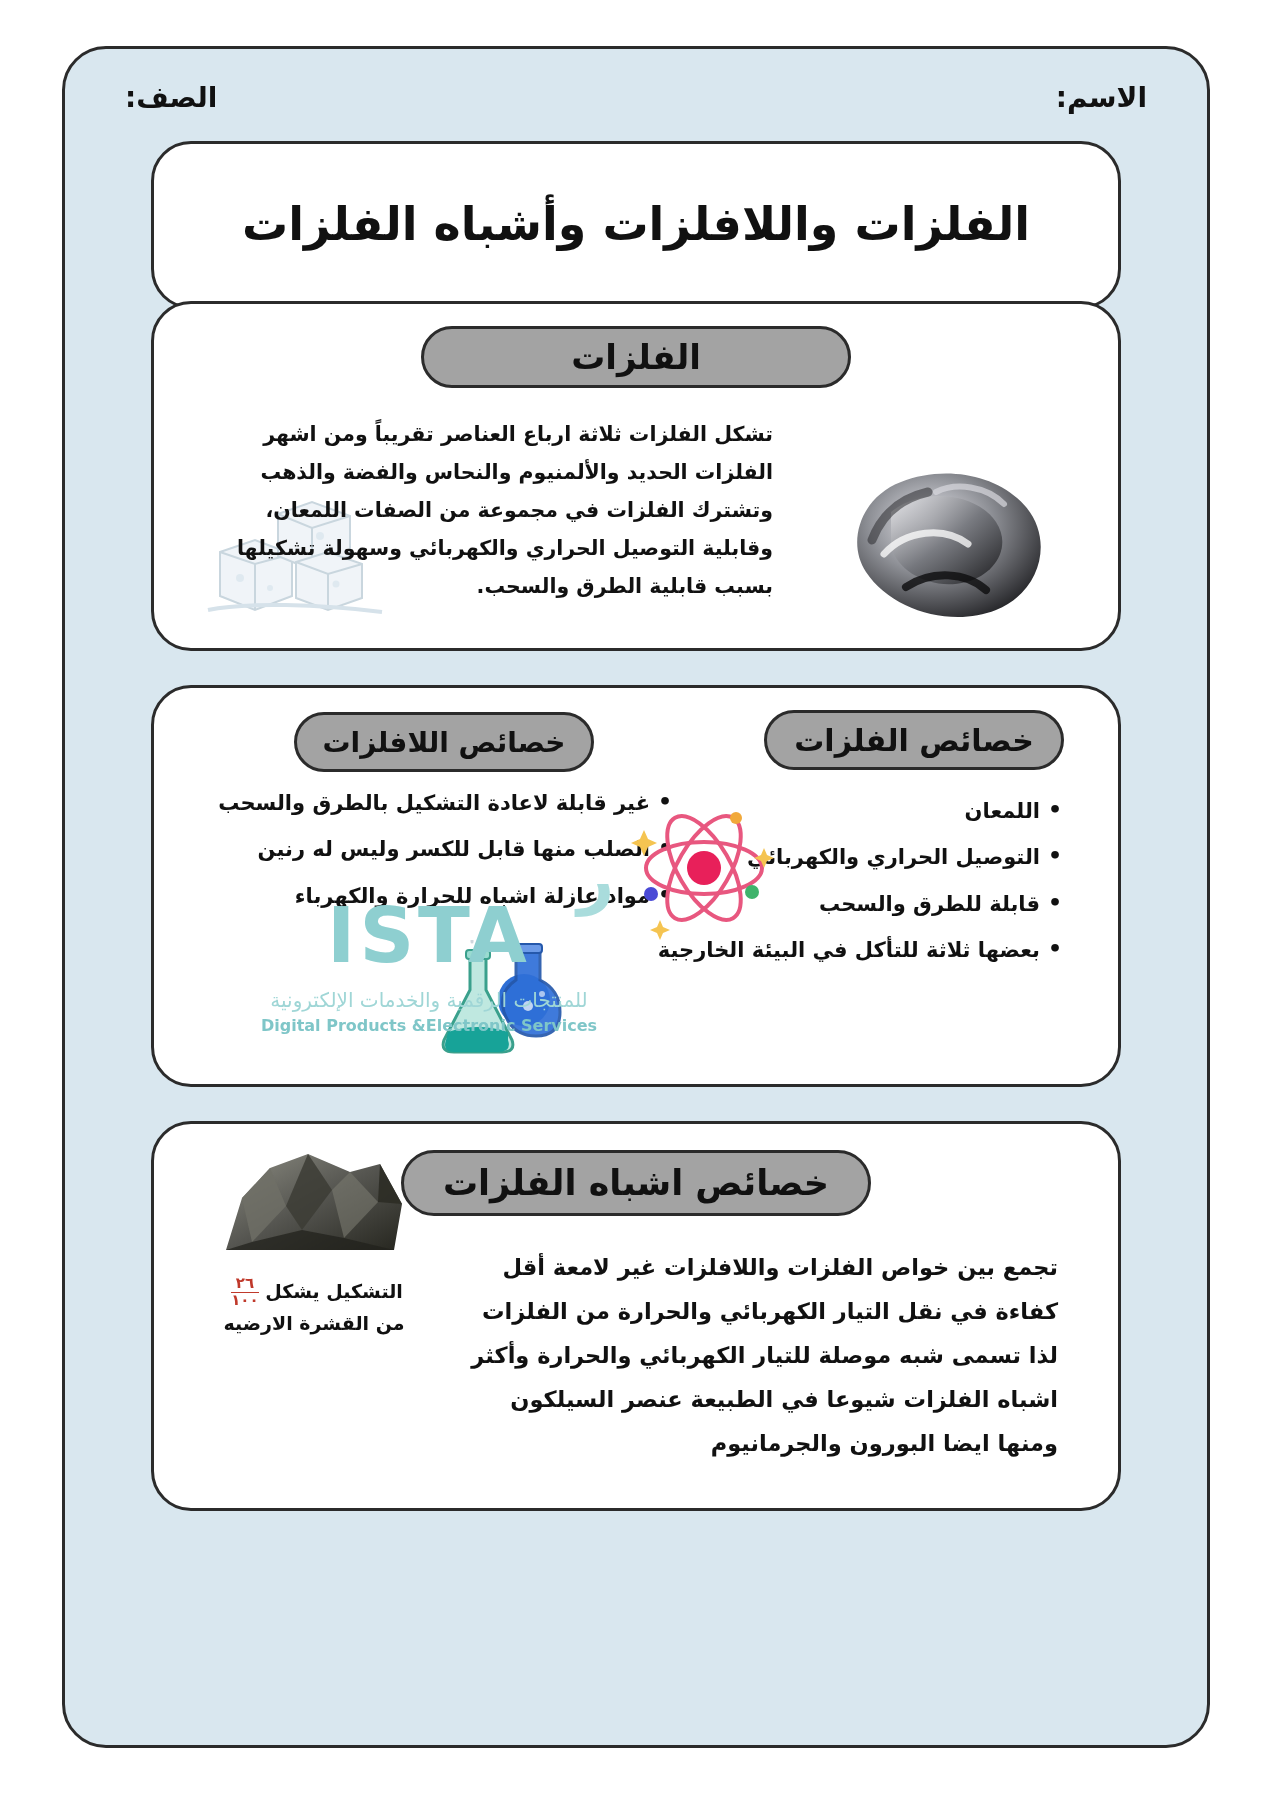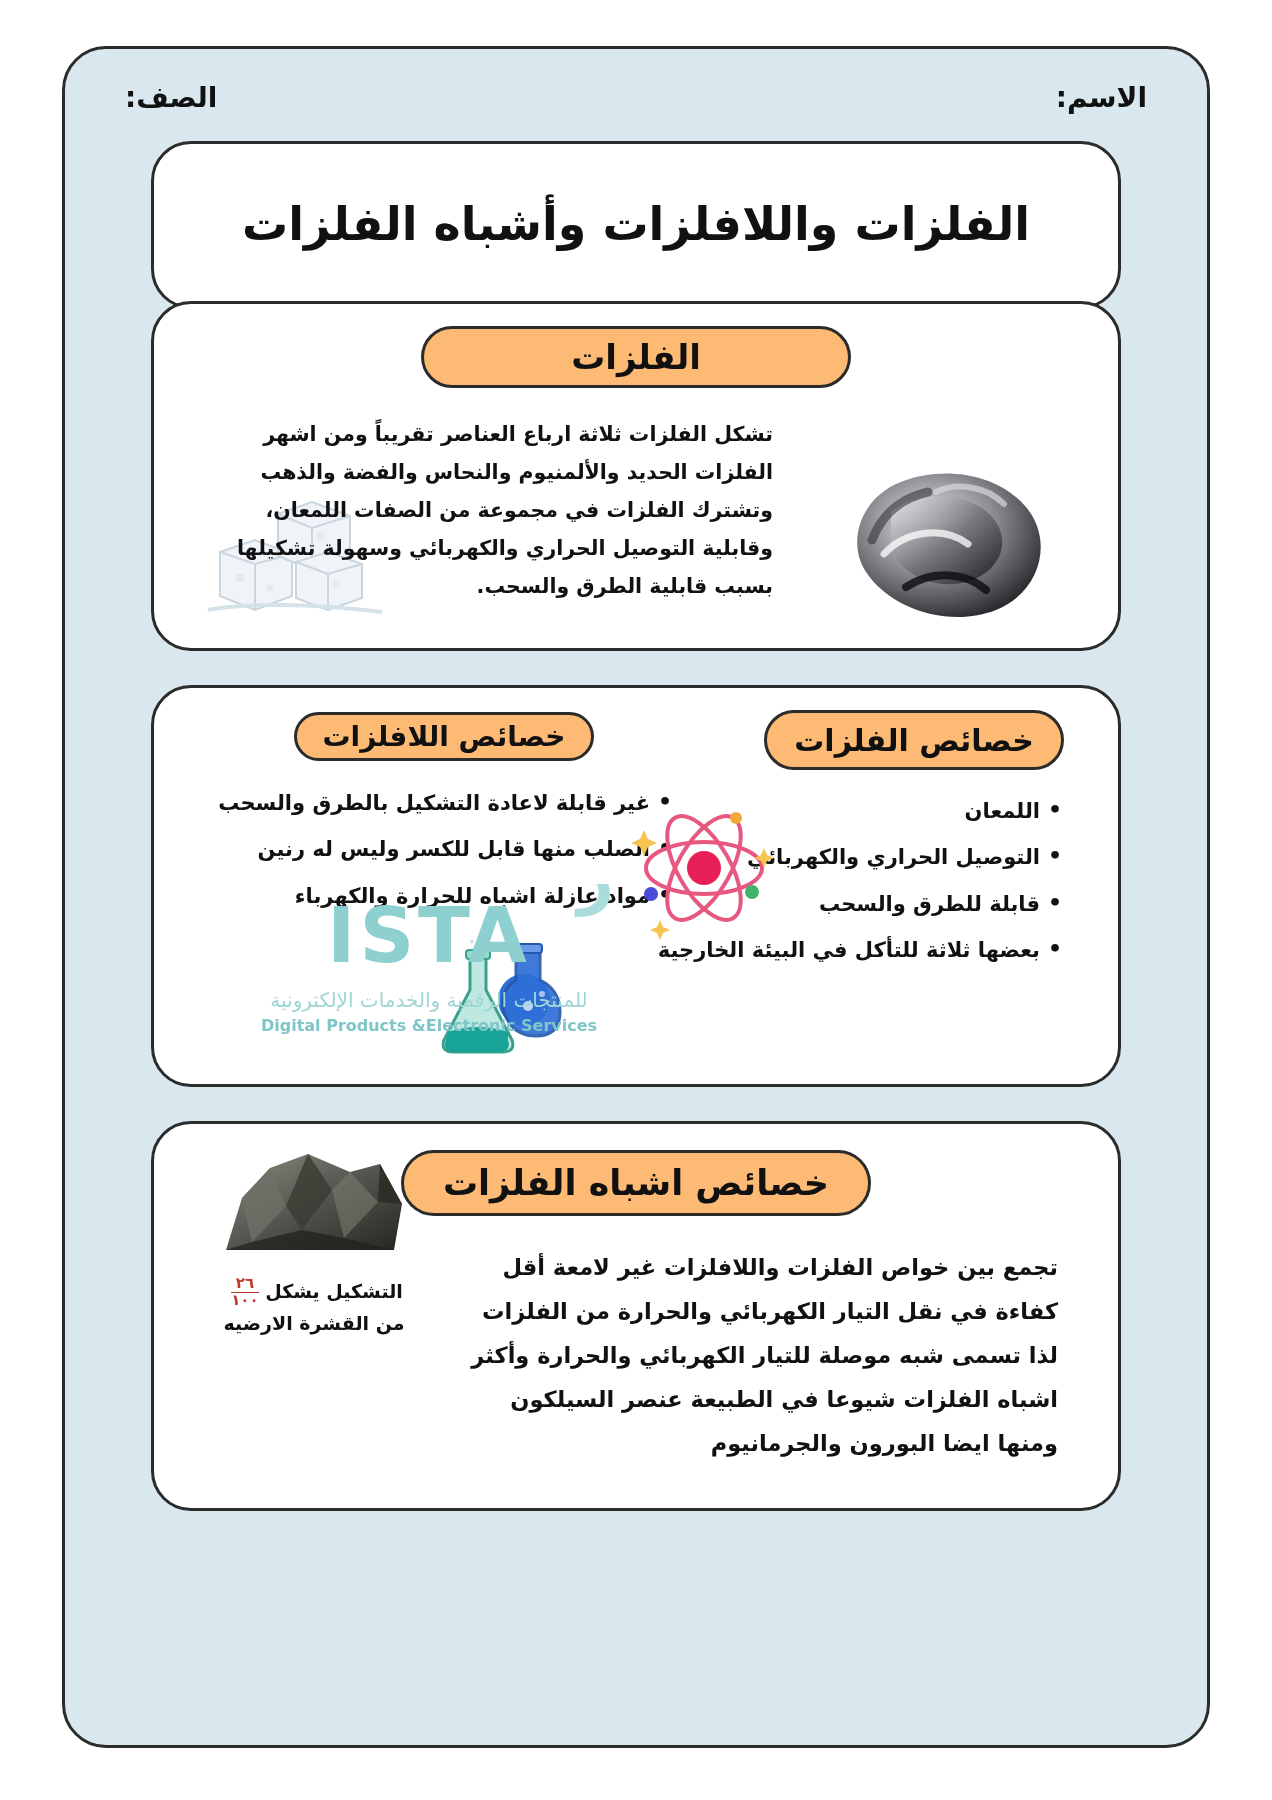--- a/index.html
+++ b/index.html
@@ -63,21 +63,21 @@
     color: #111;
     text-align: center;
     line-height: 1.2;
   }
 
   
   .metals-card {
     top: 252px; right: 86px; left: 86px; height: 350px;
   }
   .pill {
-    background: #fdba74;
+    background: #a3a3a3;
     border: 3px solid #2b2b2b;
     border-radius: 34px;
     display: inline-flex;
     align-items: center;
     justify-content: center;
     font-weight: bold;
     color: #111;
   }
   .metals-pill {
     position: absolute;
@@ -112,21 +112,21 @@
   }
   .props-pill-right {
     position: absolute;
     top: 22px; right: 54px;
     width: 300px; height: 60px;
     font-size: 30px;
   }
   .props-pill-left {
     position: absolute;
     top: 24px; left: 140px;
-    width: 300px; height: 49px;
+    width: 300px; height: 60px;
     font-size: 28px;
   }
   ul.bullets {
     list-style: none;
     margin: 0; padding: 0;
     direction: rtl;
   }
   ul.bullets li {
     font-size: 21px;
     font-weight: bold;

